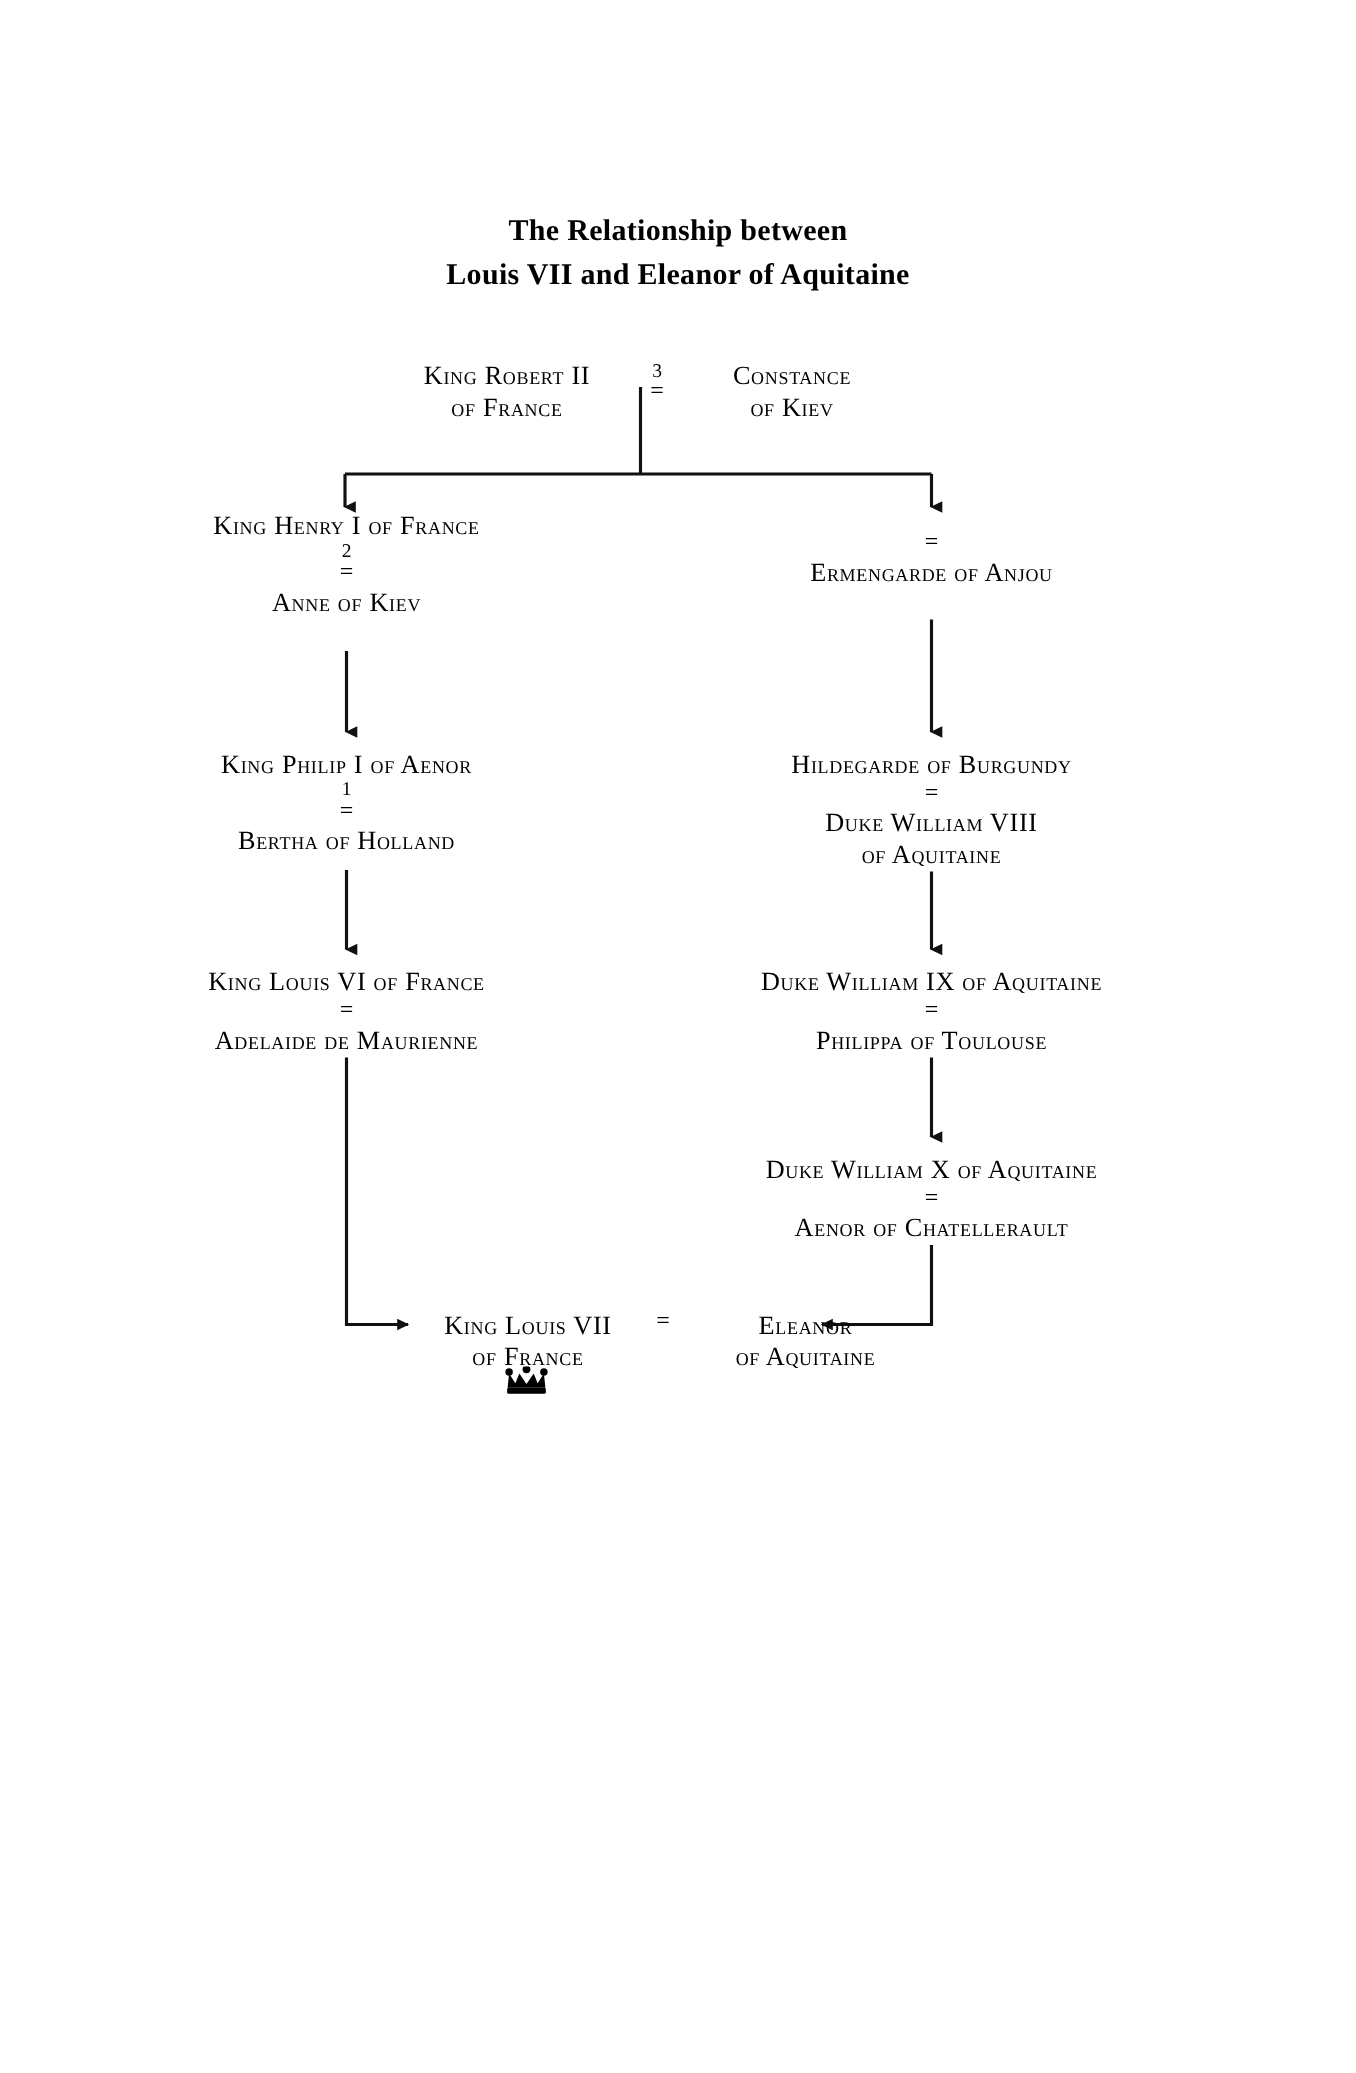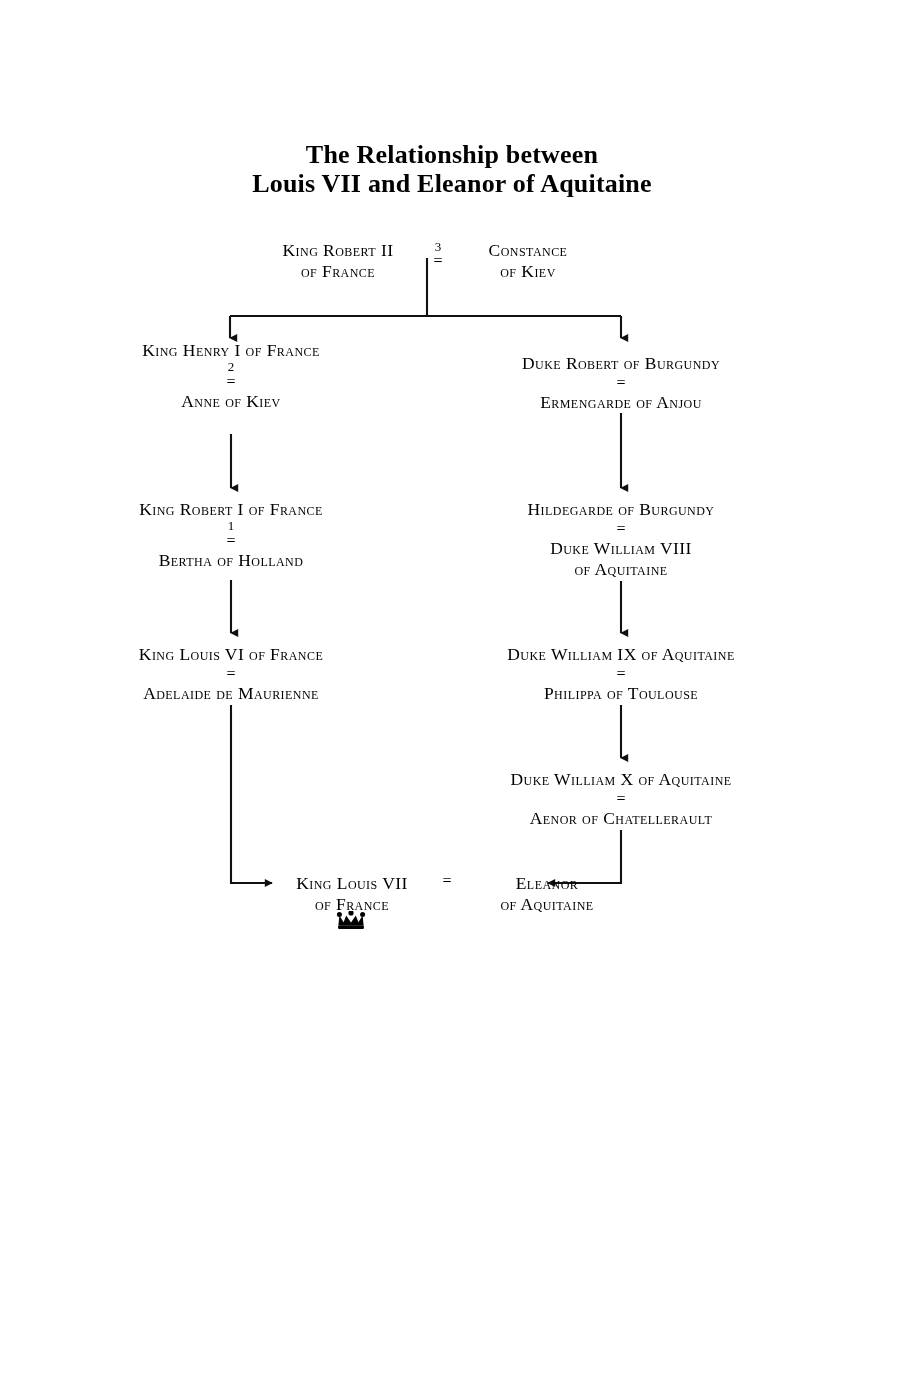--- a/index.html
+++ b/index.html
@@ -22,21 +22,21 @@
   }
 
   
   .chart-title {
     position: absolute;
     left: 0;
     top: 140px;
     width: 904px;
     text-align: center;
     font-weight: bold;
-    font-size: 26px;
+    font-size: 20px;
     line-height: 29px;
     letter-spacing: 0.2px;
   }
   .chart-title .tline { display: block; }
 
   
   #connectors {
     position: absolute;
     left: 0;
     top: 0;
@@ -75,21 +75,21 @@
     font-size: 13px;
     line-height: 12px;
     letter-spacing: 0;
   }
 
   
   .couple-inline {
     position: absolute;
     display: flex;
     align-items: flex-start;
-    justify-content: space-between;
+    justify-content: flex-start;
     white-space: nowrap;
   }
   .couple-inline .spouse {
     font-variant: small-caps;
     font-size: 17.5px;
     line-height: 21px;
     letter-spacing: 0.45px;
     text-align: center;
   }
   .couple-inline .spouse .pline { display: block; }
@@ -178,27 +178,26 @@
   </div>
 
   <div class="node" style="left:31px; top:340px; width:400px;">
     <span class="person">King Henry I of France</span>
     <span class="marriage-num">2</span>
     <span class="eq">=</span>
     <span class="person">Anne of Kiev</span>
   </div>
 
   <div class="node" style="left:421px; top:353px; width:400px;">
-    <span class="person">Duke Robert of Burgundy</span>
     <span class="eq">=</span>
     <span class="person">Ermengarde of Anjou</span>
   </div>
 
   <div class="node" style="left:31px; top:499px; width:400px;">
-    <span class="person">King Robert I of France</span>
+    <span class="person">King Philip I of Aenor</span>
     <span class="marriage-num">1</span>
     <span class="eq">=</span>
     <span class="person">Bertha of Holland</span>
   </div>
 
   <div class="node" style="left:421px; top:499px; width:400px;">
     <span class="person">Hildegarde of Burgundy</span>
     <span class="eq">=</span>
     <span class="person">
       <span class="pline">Duke William VIII</span>

